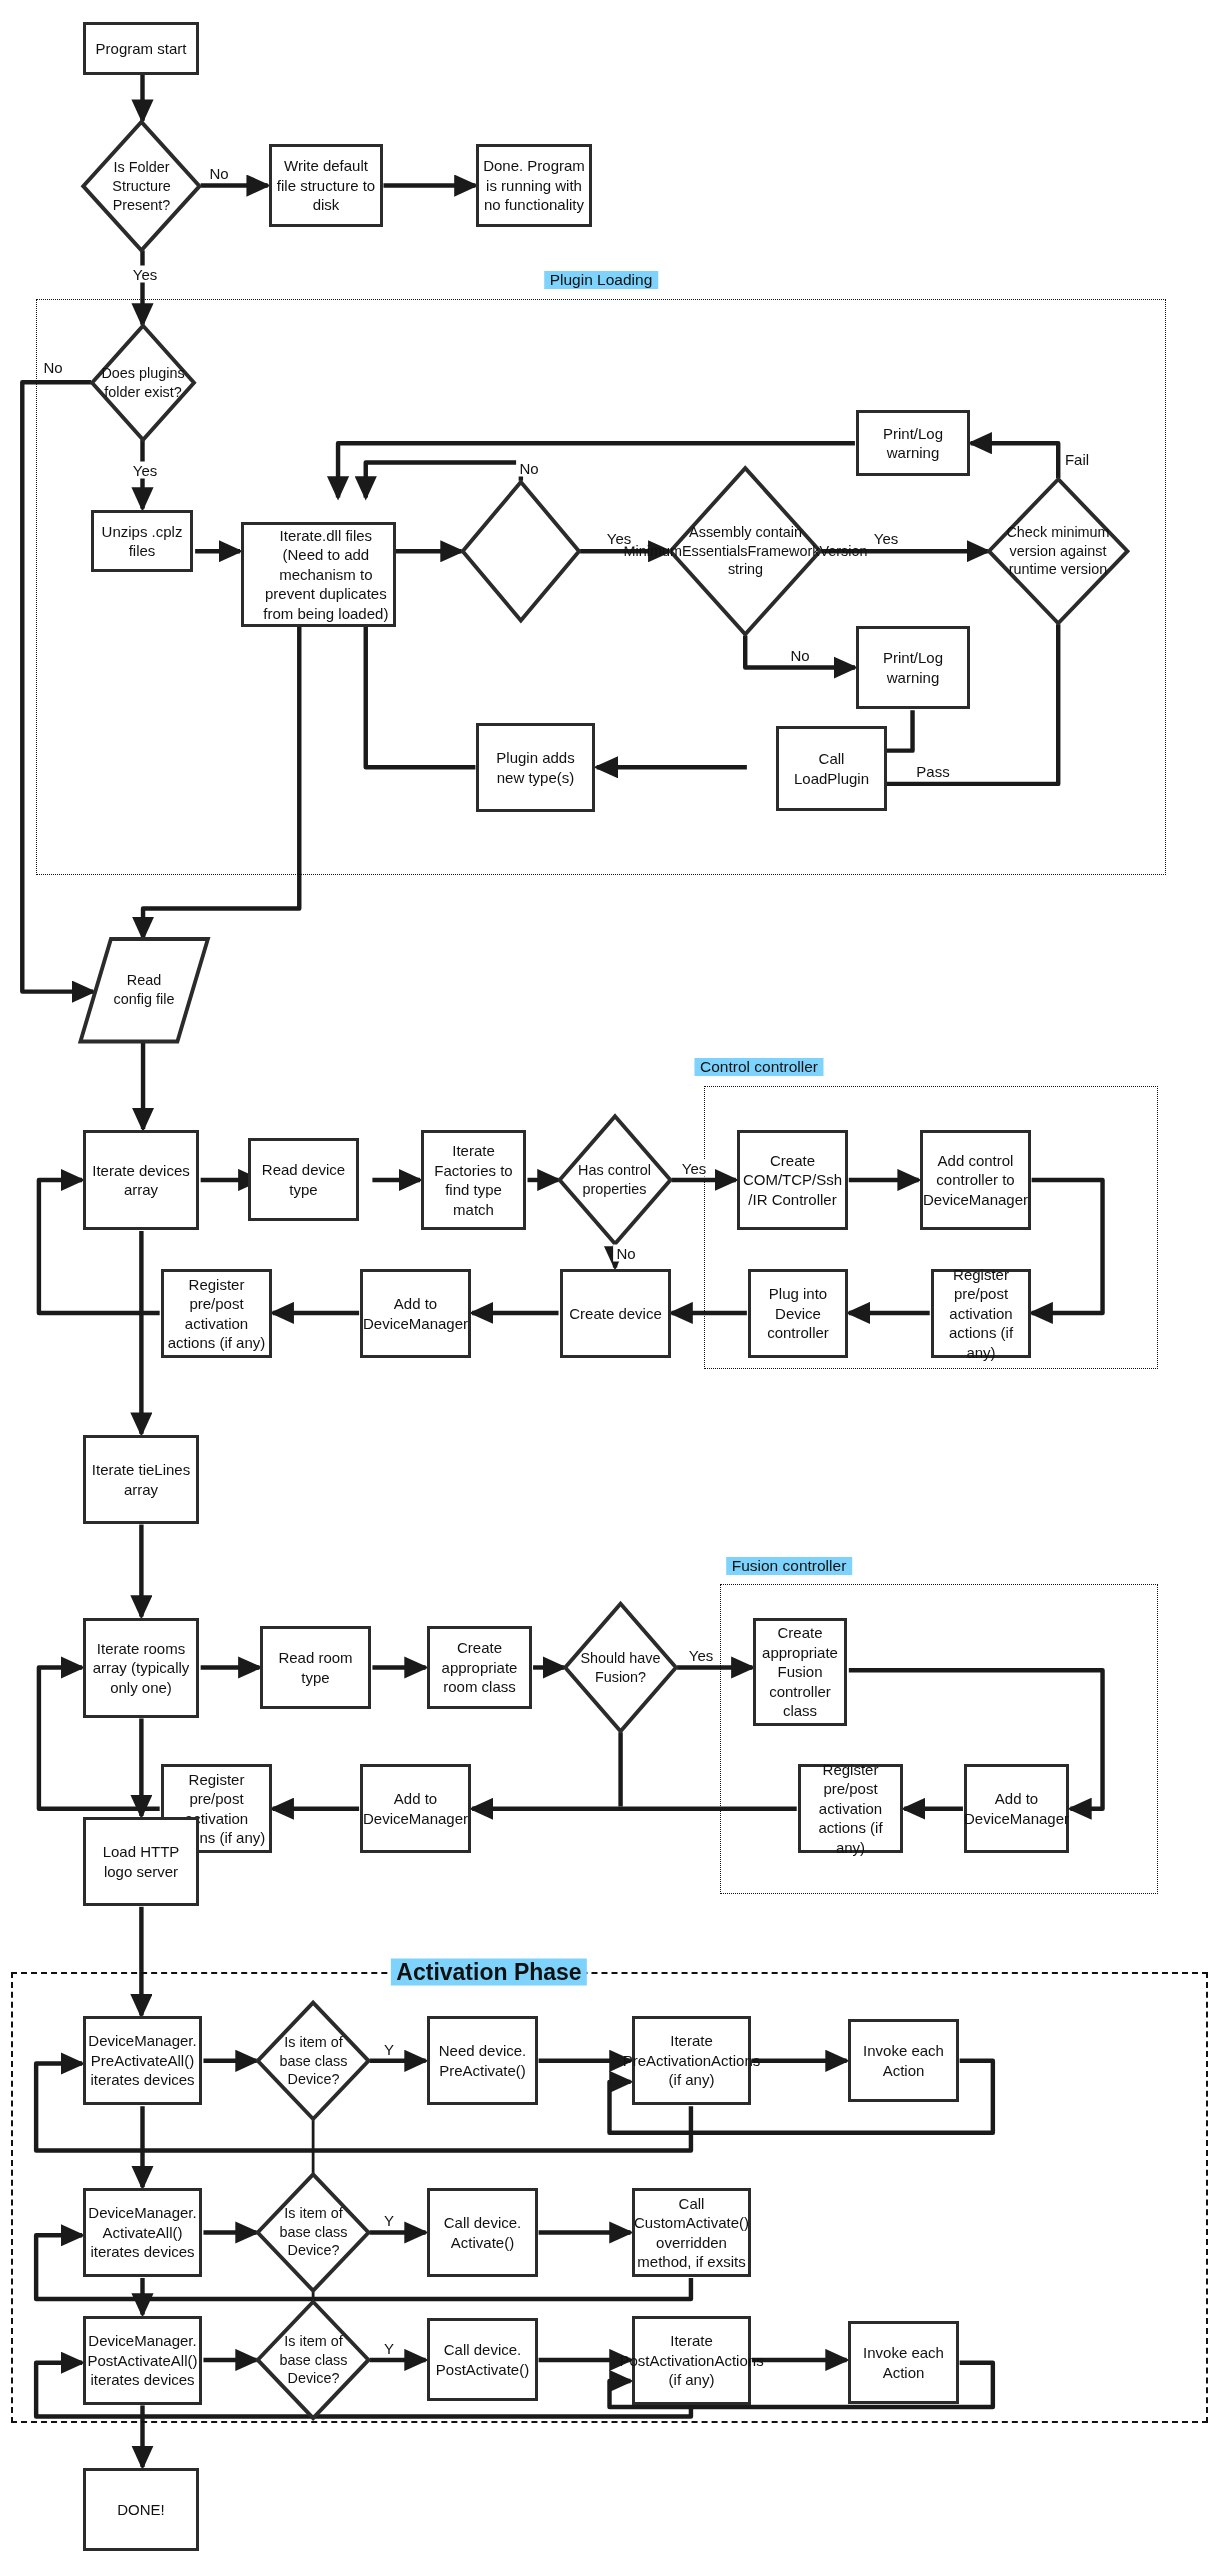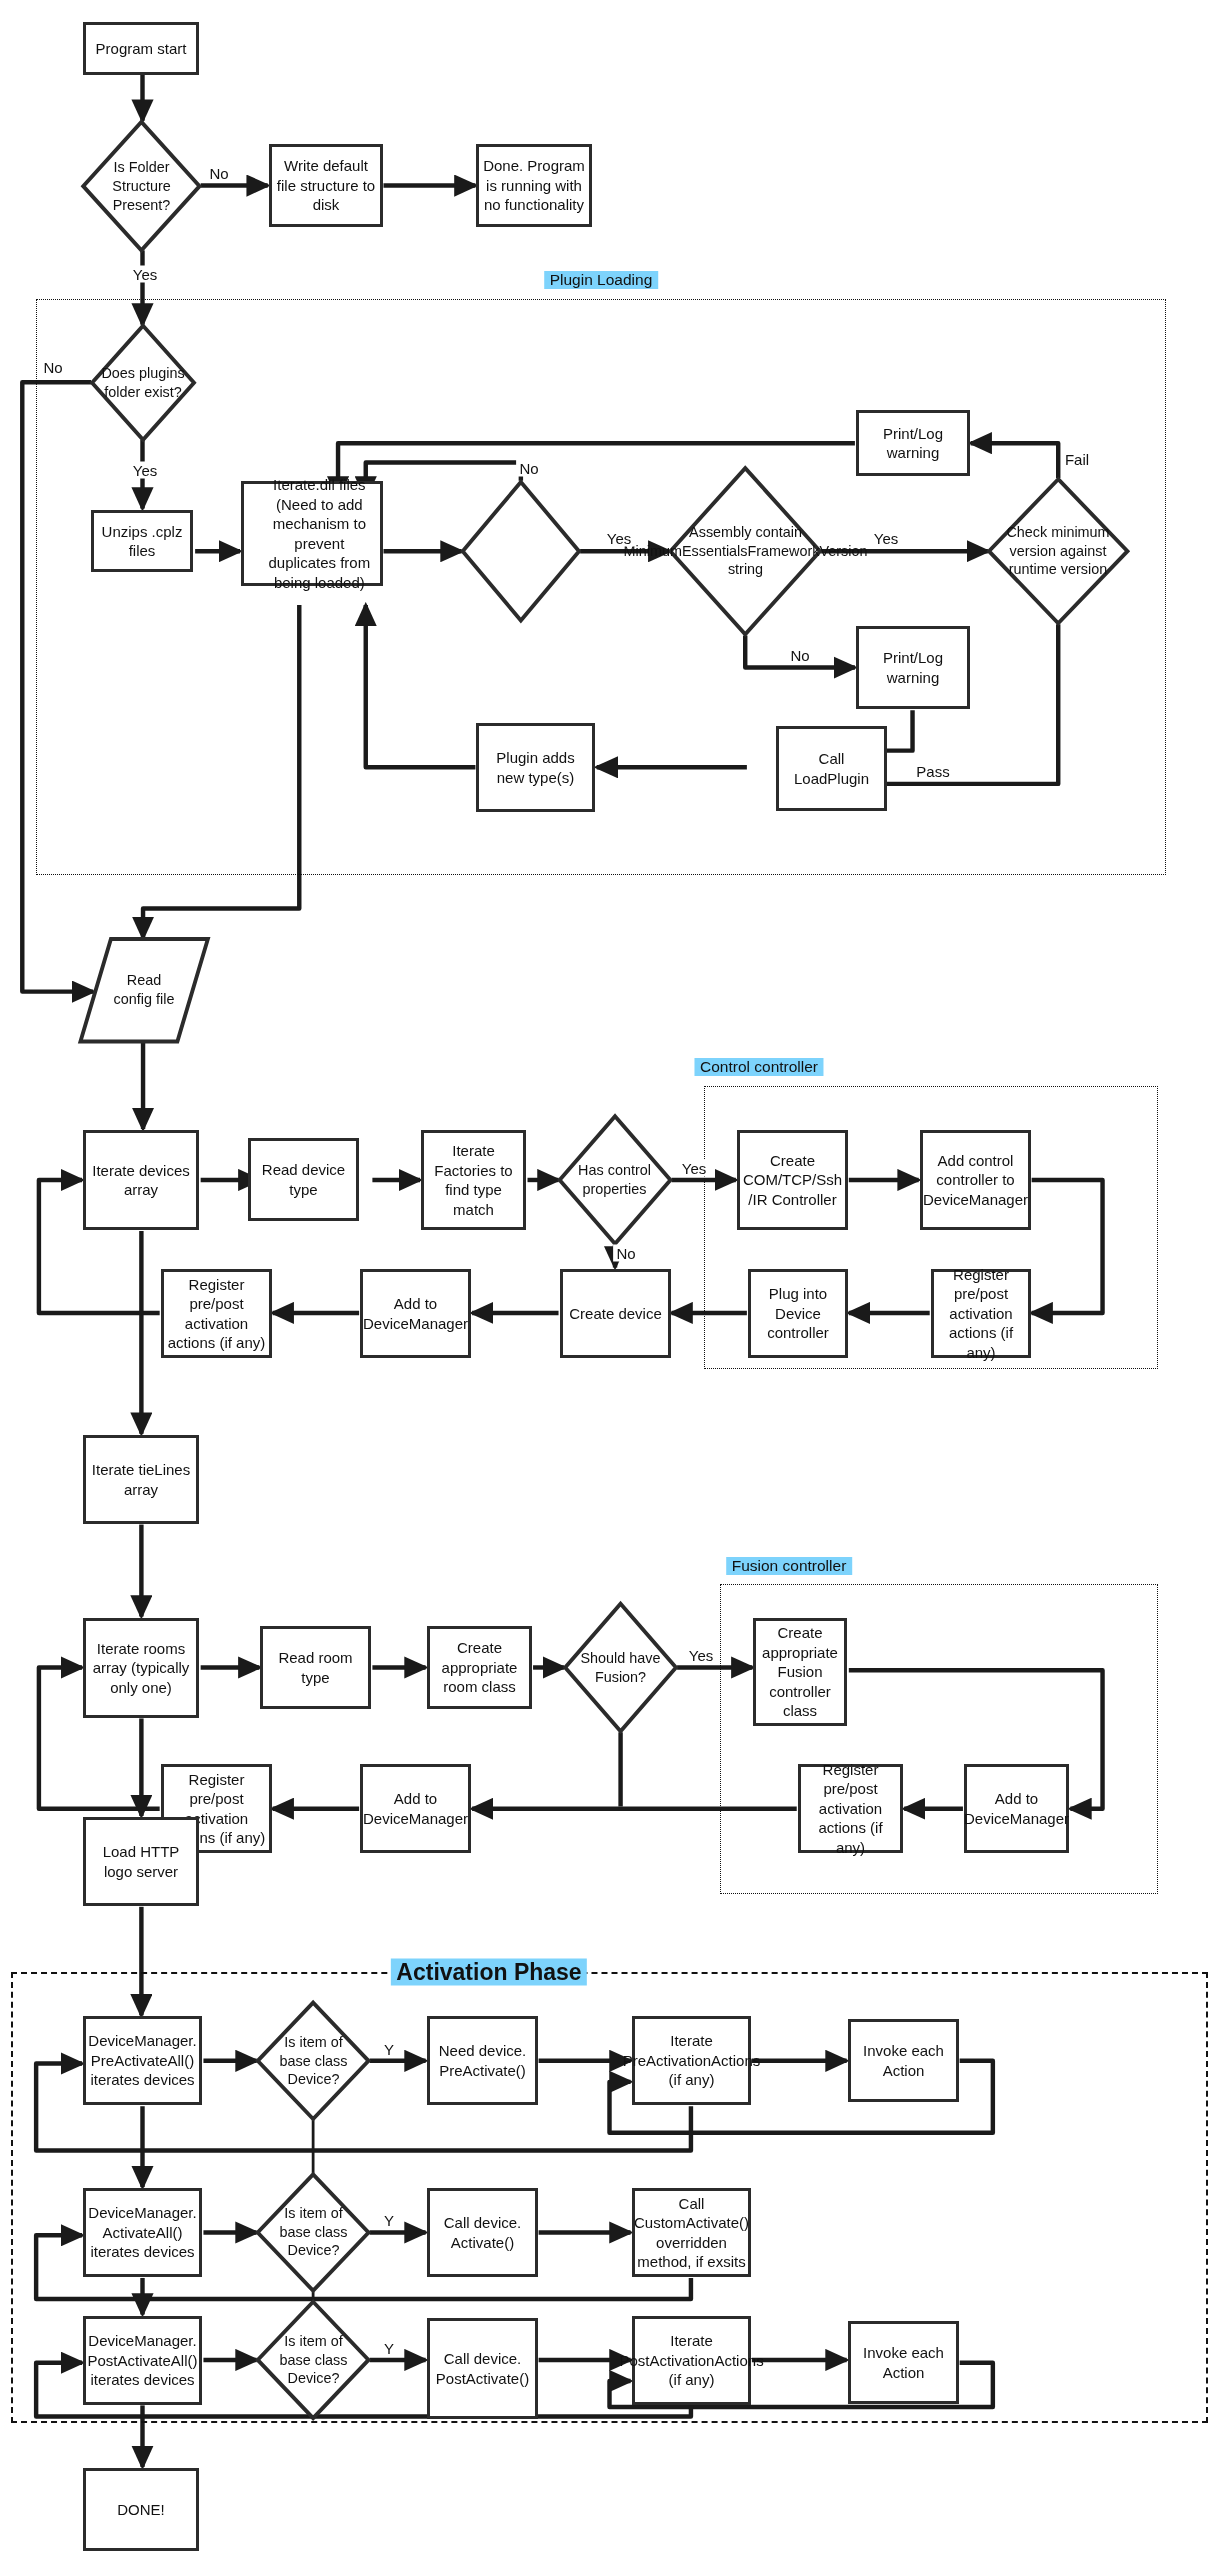--- a/index.html
+++ b/index.html
@@ -127,21 +127,21 @@
     <div class="group" style="left: 720px; top: 1584px; width: 438px; height: 310px;"></div>
     <div class="glabel" style="left: 789px; top: 1566px;">Fusion controller</div>
     <div class="group dashed" style="left: 11px; top: 1972px; width: 1197px; height: 451px;"></div>
     <div class="glabel gtitle" style="left: 489px; top: 1972px;">Activation Phase</div>
     <div class="node" style="left: 83px; top: 22px; width: 116px; height: 53px;">Program start</div>
     <div class="node dtext" style="left: 94px; top: 122px; width: 95px; height: 129px; font-size: 14.4px;">Is Folder Structure Present?</div>
     <div class="node" style="left: 269px; top: 144px; width: 114px; height: 83px;">Write default file structure to disk</div>
     <div class="node" style="left: 476px; top: 144px; width: 116px; height: 83px;">Done.  Program is running with no functionality</div>
     <div class="node dtext" style="left: 101px; top: 326px; width: 84px; height: 114px; font-size: 14.4px;">Does plugins folder exist?</div>
     <div class="node" style="left: 91px; top: 510px; width: 102px; height: 62px;">Unzips .cplz files</div>
-    <div class="node" style="left: 241px; top: 481px; width: 142px; height: 105px; padding-left: 18px;">Iterate.dll files (Need to add mechanism to prevent duplicates from being loaded)</div>
+    <div class="node" style="left: 241px; top: 522px; width: 155px; height: 105px; padding-left: 18px;">Iterate.dll files (Need to add mechanism to prevent duplicates from being loaded)</div>
     <div class="node dtext" style="left: 684px; top: 468px; width: 123px; height: 166px; font-size: 14.4px;">Assembly contain MinimumEssentialsFrameworkVersion string</div>
     <div class="node dtext" style="left: 1001px; top: 479px; width: 114px; height: 144px; font-size: 14.4px;">Check minimum version against runtime version</div>
     <div class="node" style="left: 856px; top: 410px; width: 114px; height: 66px;">Print/Log warning</div>
     <div class="node" style="left: 856px; top: 626px; width: 114px; height: 83px;">Print/Log warning</div>
     <div class="node" style="left: 476px; top: 723px; width: 119px; height: 89px;">Plugin adds new type(s)</div>
     <div class="node" style="left: 776px; top: 726px; width: 111px; height: 85px;">Call LoadPlugin</div>
     <div class="node dtext" style="left: 106px; top: 939px; width: 76px; height: 102px; font-size: 14.4px;">Read config file</div>
     <div class="node" style="left: 83px; top: 1130px; width: 116px; height: 100px;">Iterate devices array</div>
     <div class="node" style="left: 248px; top: 1138px; width: 111px; height: 83px;">Read device type</div>
     <div class="node" style="left: 421px; top: 1130px; width: 105px; height: 100px;">Iterate Factories to find type match</div>
@@ -168,21 +168,21 @@
     <div class="node dtext" style="left: 268px; top: 2003px; width: 91px; height: 116px; font-size: 14.4px;">Is item of base class Device?</div>
     <div class="node" style="left: 427px; top: 2016px; width: 111px; height: 89px;">Need device. PreActivate()</div>
     <div class="node" style="left: 632px; top: 2016px; width: 119px; height: 89px;">Iterate PreActivationActions (if any)</div>
     <div class="node" style="left: 848px; top: 2019px; width: 111px; height: 83px;">Invoke each Action</div>
     <div class="node" style="left: 83px; top: 2188px; width: 119px; height: 89px;">DeviceManager. ActivateAll() iterates devices</div>
     <div class="node dtext" style="left: 268px; top: 2174px; width: 91px; height: 116px; font-size: 14.4px;">Is item of base class Device?</div>
     <div class="node" style="left: 427px; top: 2188px; width: 111px; height: 89px;">Call device. Activate()</div>
     <div class="node" style="left: 632px; top: 2188px; width: 119px; height: 89px;">Call CustomActivate() overridden method, if exsits</div>
     <div class="node" style="left: 83px; top: 2316px; width: 119px; height: 89px;">DeviceManager. PostActivateAll() iterates devices</div>
     <div class="node dtext" style="left: 268px; top: 2302px; width: 91px; height: 116px; font-size: 14.4px;">Is item of base class Device?</div>
-    <div class="node" style="left: 427px; top: 2318px; width: 111px; height: 101px;">Call device. PostActivate()</div>
+    <div class="node" style="left: 427px; top: 2318px; width: 111px; height: 83px;">Call device. PostActivate()</div>
     <div class="node" style="left: 632px; top: 2316px; width: 119px; height: 89px;">Iterate PostActivationActions (if any)</div>
     <div class="node" style="left: 848px; top: 2321px; width: 111px; height: 83px;">Invoke each Action</div>
     <div class="node" style="left: 83px; top: 2468px; width: 116px; height: 83px;">DONE!</div>
     <div class="elabel" style="left: 219px; top: 173px;">No</div>
     <div class="elabel" style="left: 145px; top: 274px;">Yes</div>
     <div class="elabel" style="left: 53px; top: 367px;">No</div>
     <div class="elabel" style="left: 145px; top: 470px;">Yes</div>
     <div class="elabel" style="left: 619px; top: 538px;">Yes</div>
     <div class="elabel" style="left: 886px; top: 538px;">Yes</div>
     <div class="elabel" style="left: 1077px; top: 459px;">Fail</div>

